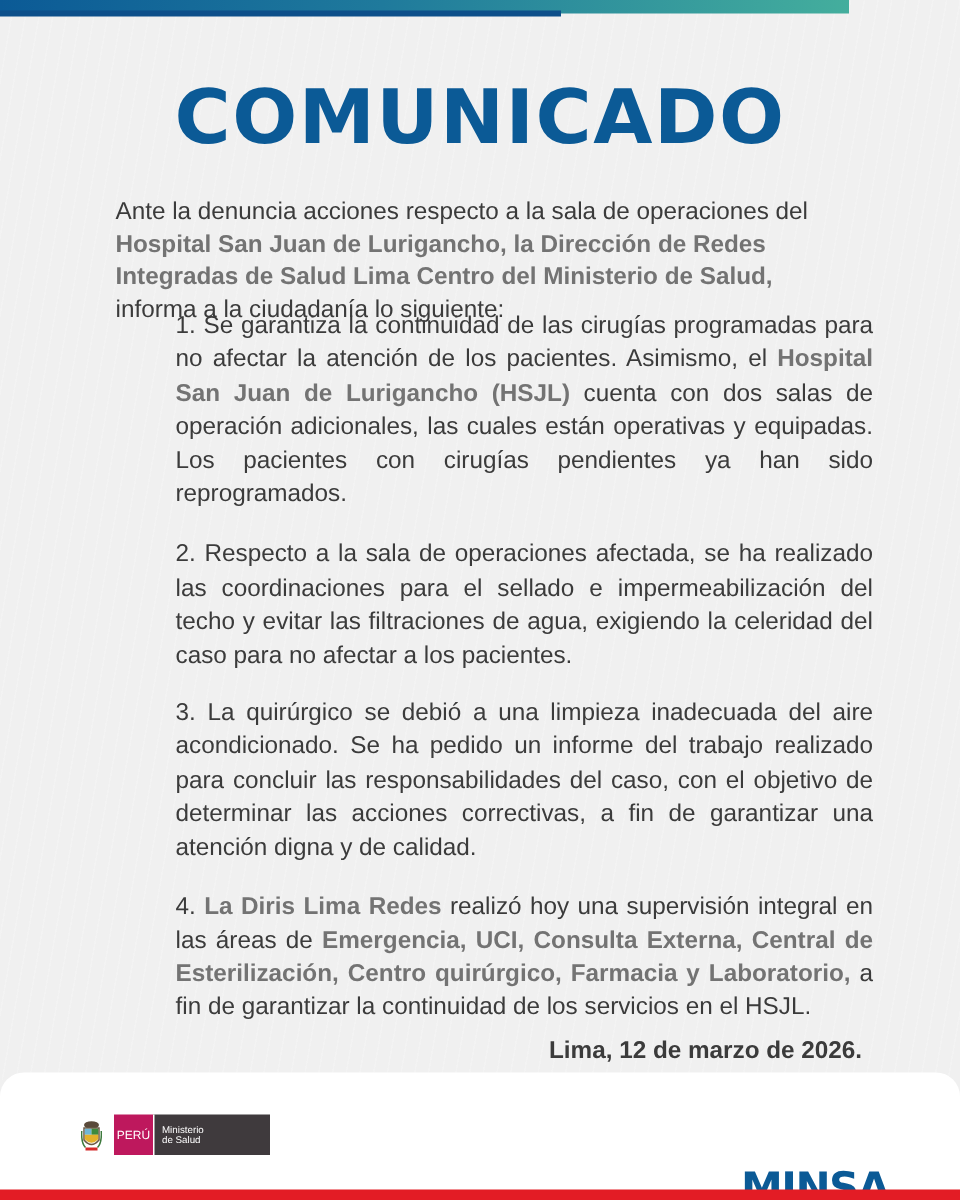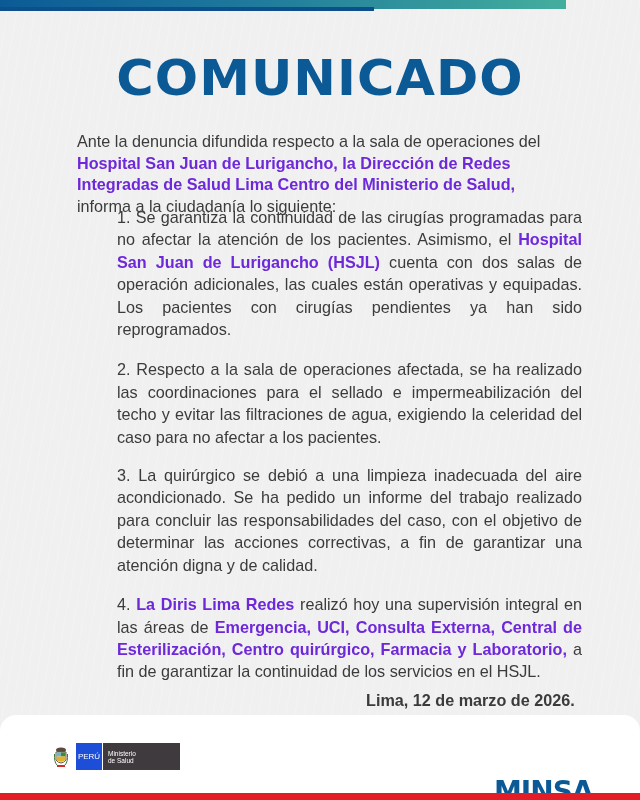--- a/index.html
+++ b/index.html
@@ -39,21 +39,21 @@
     text-align: left;
   }
   .list {
     position: absolute; left: 117px; top: 206px; width: 465px;
   }
   .item {
     font-size: 16.2px; line-height: 22.4px;
     text-align: justify;
     margin-bottom: 18px;
   }
-  .item b, .intro b { font-weight: bold; color: #6d28d9; }
+  .item b, .intro b { font-weight: bold; color: #737373; }
   .date {
     position: absolute; left: 366px; top: 690px;
     font-size: 16.2px; font-weight: bold; line-height: 20px;
   }
   .footer {
     position: absolute; left: 0; top: 715px; width: 640px; height: 85px;
     background: #ffffff;
     border-top-left-radius: 16px; border-top-right-radius: 16px;
   }
   .red-bar {
@@ -84,21 +84,21 @@
 </head>
 <body>
 
 <div class="bg-lines"></div>
 
 <div class="top-bar" style="background: linear-gradient(90deg, #0b5a96 0%, #1f7a9c 45%, #44ae9d 100%);"></div>
 <div class="top-bar-under" style="background:#0d4f8a;"></div>
 
 <h1 class="title" style="color:#0b5a96;">COMUNICADO</h1>
 
-<p class="intro"><span>Ante la denuncia difundida respecto a la sala de operaciones del </span><b>Hospital San Juan de Lurigancho, la Dirección de Redes Integradas de Salud Lima Centro del Ministerio de Salud,</b><span> informa a la ciudadanía lo siguiente:</span></p>
+<p class="intro"><span>Ante la denuncia acciones respecto a la sala de operaciones del </span><b>Hospital San Juan de Lurigancho, la Dirección de Redes Integradas de Salud Lima Centro del Ministerio de Salud,</b><span> informa a la ciudadanía lo siguiente:</span></p>
 
 <div class="list">
   <p class="item"><span>1.</span><span> Se garantiza la continuidad de las cirugías programadas para no afectar la atención de los pacientes. Asimismo, el </span><b>Hospital San Juan de Lurigancho (HSJL)</b><span> cuenta con dos salas de operación adicionales, las cuales están operativas y equipadas. Los pacientes con cirugías pendientes ya han sido reprogramados.</span></p>
   <p class="item" style="margin-bottom:16px;"><span>2.</span><span> Respecto a la sala de operaciones afectada, se ha realizado las coordinaciones para el sellado e impermeabilización del techo y evitar las filtraciones de agua, exigiendo la celeridad del caso para no afectar a los pacientes.</span></p>
   <p class="item" style="margin-bottom:17px;"><span>3.</span><span> La quirúrgico se debió a una limpieza inadecuada del aire acondicionado. Se ha pedido un informe del trabajo realizado para concluir las responsabilidades del caso, con el objetivo de determinar las acciones correctivas, a fin de garantizar una atención digna y de calidad.</span></p>
   <p class="item"><span>4.</span> <b>La Diris Lima Redes</b><span> realizó hoy una supervisión integral en las áreas de </span><b>Emergencia, UCI, Consulta Externa, Central de Esterilización, Centro quirúrgico, Farmacia y Laboratorio,</b><span> a fin de garantizar la continuidad de los servicios en el HSJL.</span></p>
 </div>
 
 <div class="date">Lima, 12 de marzo de 2026.</div>
 
@@ -107,21 +107,21 @@
 <div class="peru-logo">
   <svg class="coat" viewBox="0 0 14 22">
     <ellipse cx="7" cy="4" rx="5" ry="2.5" fill="#5a4a3a"></ellipse>
     <path d="M2 6 H12 V14 Q7 20 2 14 Z" fill="#f3efe6" stroke="#6b5a45" stroke-width="1"></path>
     <rect x="2.5" y="6.5" width="4.5" height="4" fill="#6fb7d6"></rect>
     <rect x="7" y="6.5" width="4.5" height="4" fill="#3d8a3d"></rect>
     <path d="M2.5 10.5 H11.5 V13.5 Q7 18 2.5 13.5 Z" fill="#e3b12a"></path>
     <path d="M0.5 8 Q0 16 3 19 M13.5 8 Q14 16 11 19" stroke="#3d7a3d" stroke-width="1" fill="none"></path>
     <rect x="3" y="19" width="8" height="2" fill="#d42a2a"></rect>
   </svg>
-  <div class="peru-red" style="background:#1d4ed8;">PERÚ</div>
+  <div class="peru-red" style="background:#be185d;">PERÚ</div>
   <div class="peru-dark" style="background:#3f3a3d;">
     <span>Ministerio</span>
     <span>de Salud</span>
   </div>
 </div>
 
 <div class="minsa">
   <div class="minsa-word" style="color:#0b5a96;">MINSA</div>
   <div class="minsa-sub" style="background:#3aa58f;">DIRIS LIMA CENTRO</div>
 </div>

